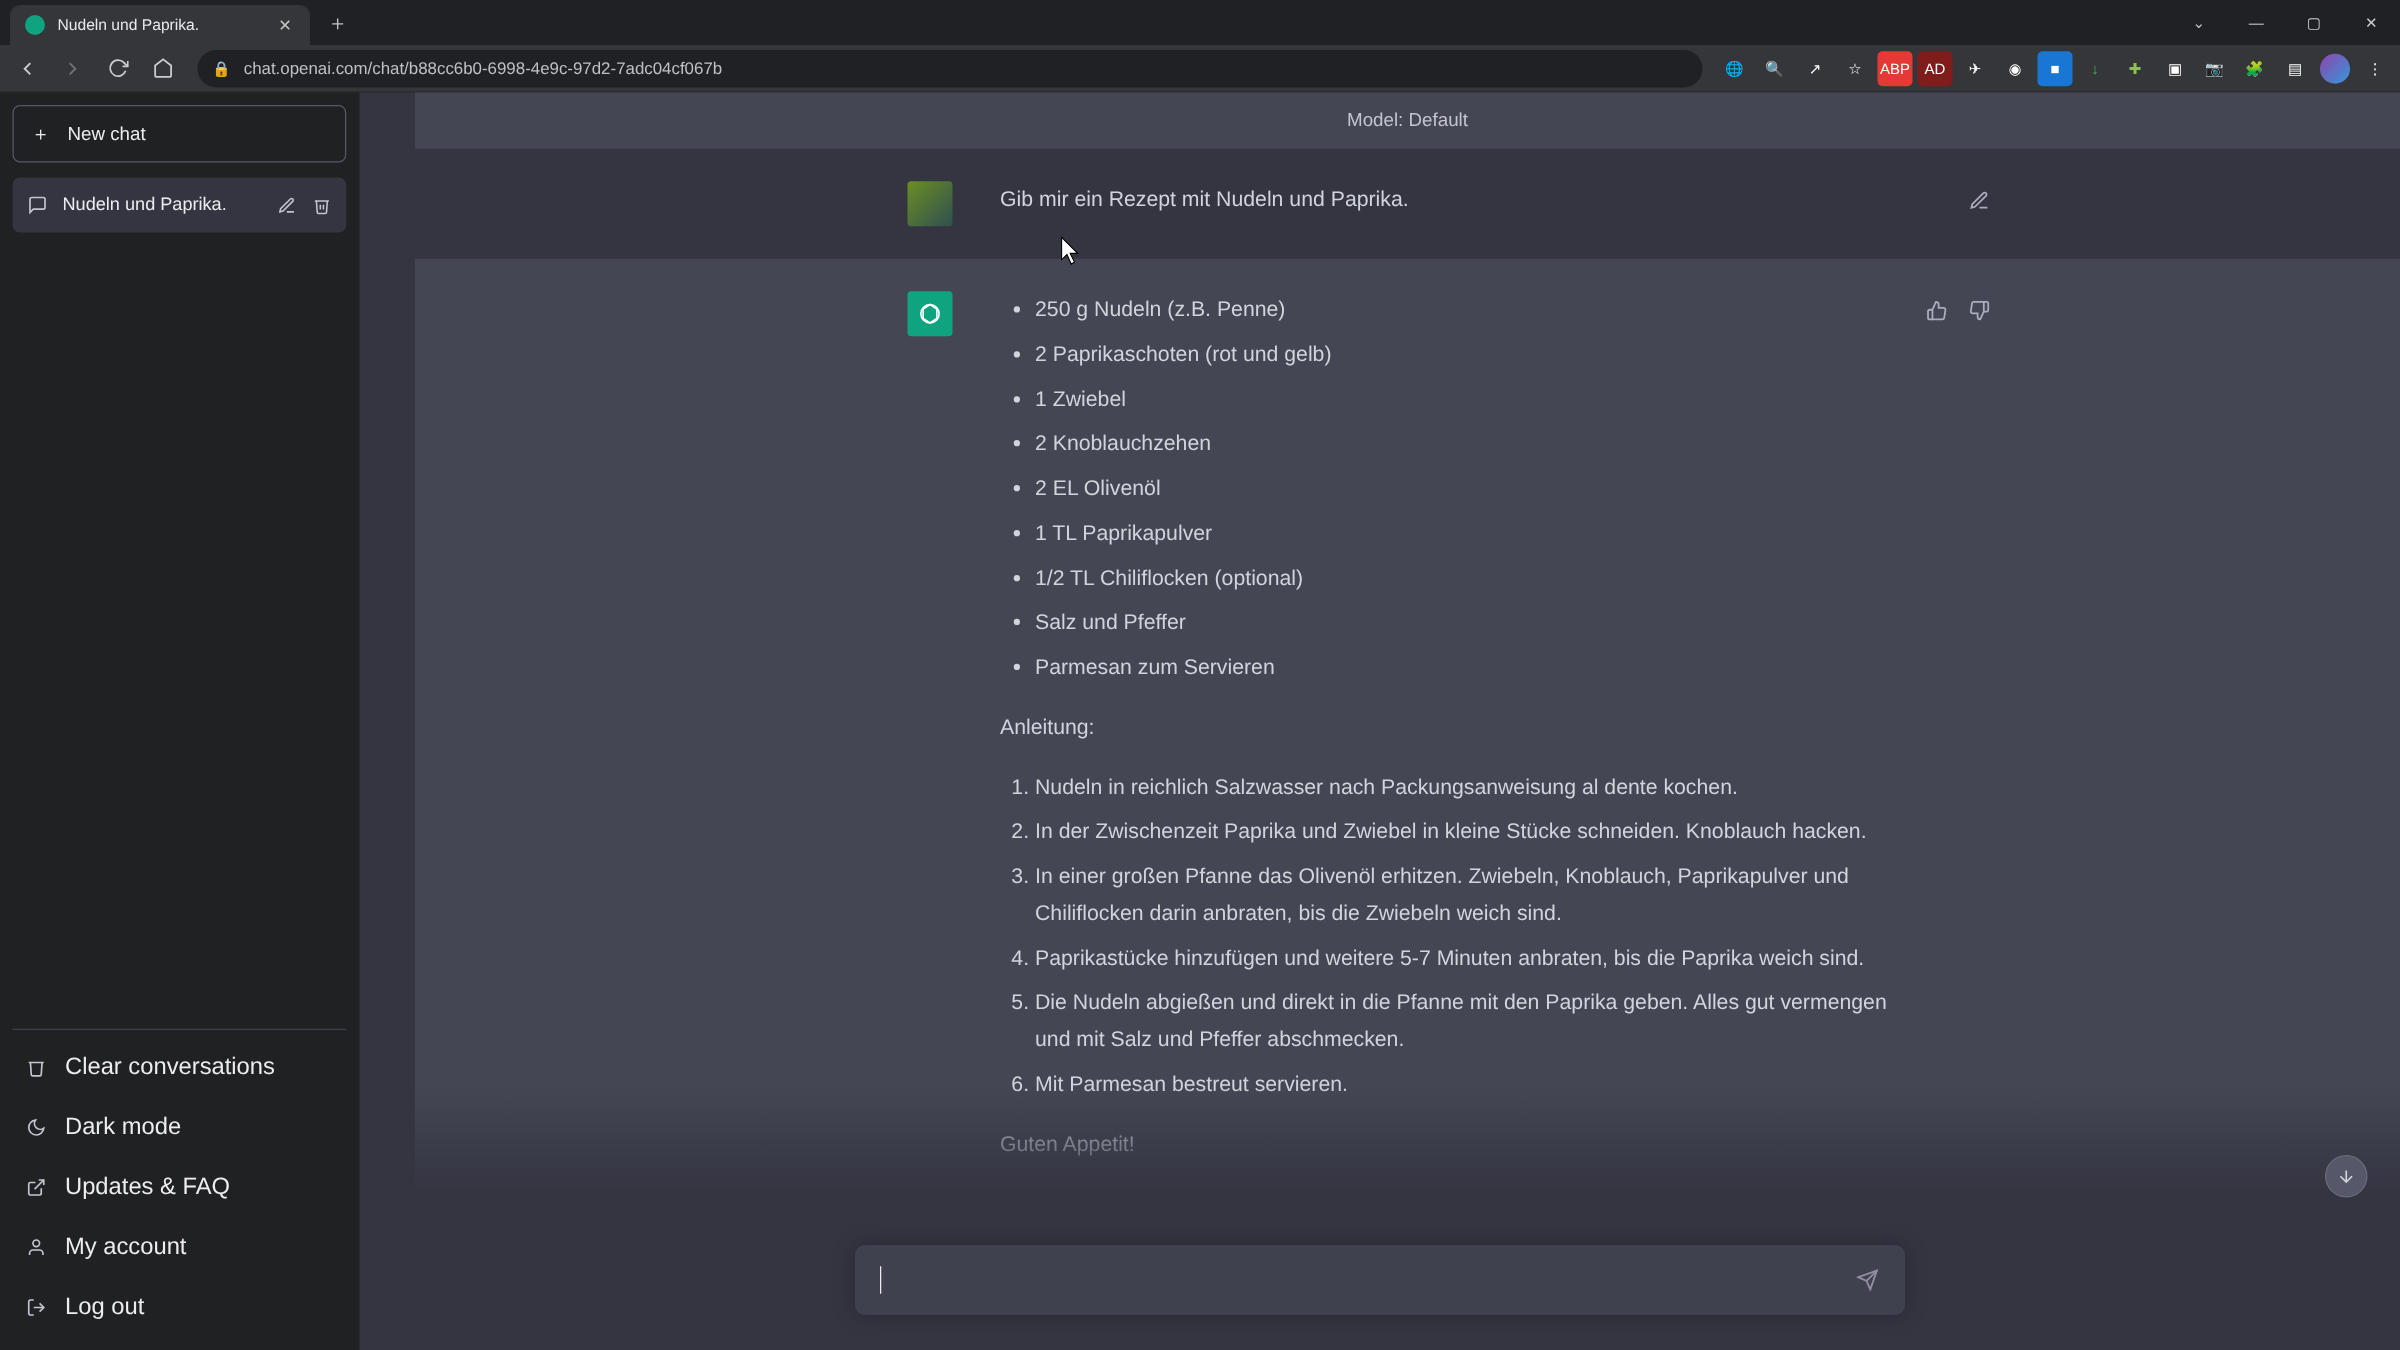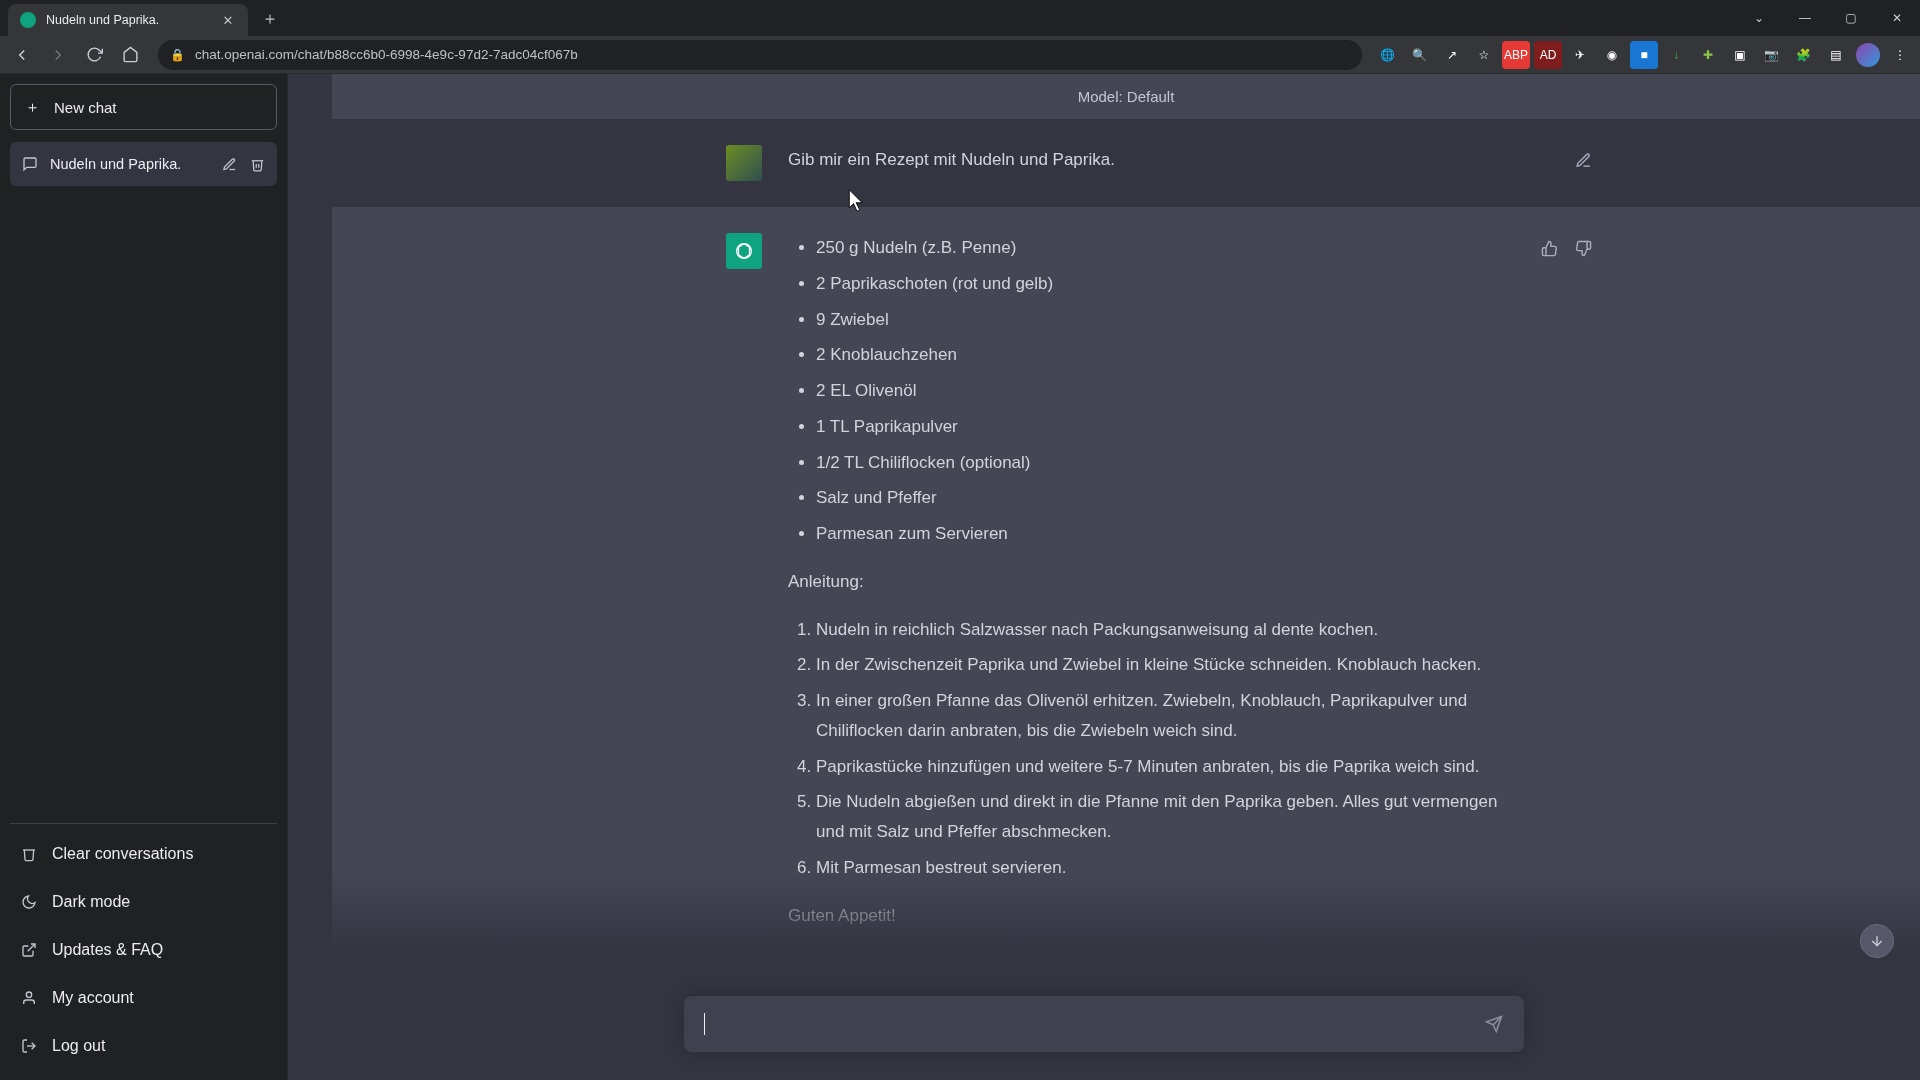--- a/index.html
+++ b/index.html
@@ -29,36 +29,36 @@
 
   
   .sidebar { width: 288px; background: #202123; display: flex; flex-direction: column; padding: 10px; border-right: 1px solid #2a2b2e; }
   .newchat { border: 1px solid #565869; border-radius: 6px; height: 46px; display: flex; align-items: center; gap: 14px; padding: 0 14px; color: #ececf1; font-size: 15px; }
   .conv-list { margin-top: 12px; flex: 0 0 auto; }
   .conv { height: 44px; border-radius: 6px; background: #343541; display: flex; align-items: center; gap: 12px; padding: 0 12px; color: #ececf1; font-size: 14.5px; }
   .conv .spacer { flex: 1; }
   .conv-ico { width: 16px; height: 16px; color: #c5c5d2; display: flex; align-items: center; justify-content: center; }
   .sideflex { flex: 1; }
   .sb-footer { border-top: 1px solid #3e3f4b; padding-top: 6px; display: flex; flex-direction: column; }
-  .sb-item { height: 48px; display: flex; align-items: center; gap: 14px; padding: 0 10px; color: #ececf1; font-size: 16px; border-radius: 6px; }
+  .sb-item { height: 48px; display: flex; align-items: center; gap: 14px; padding: 0 10px; color: #ececf1; font-size: 19px; border-radius: 6px; }
   .sb-ico { width: 18px; height: 18px; display: flex; align-items: center; justify-content: center; color: #c5c5d2; }
 
   
   .main { flex: 1; background: #343541; position: relative; display: flex; flex-direction: column; padding-left: 44px; }
   .model-bar { text-align: center; color: #c5c5d2; font-size: 15px; padding: 14px 0; background: #444654; }
   .thread { flex: 1; overflow: hidden; }
 
   .msg { padding: 26px 0; }
   .msg.user { background: #343541; }
   .msg.assistant { background: #444654; }
   .msg-inner { max-width: 820px; margin: 0 auto; display: flex; gap: 26px; padding: 0 10px; position: relative; }
   .msg-avatar { width: 36px; height: 36px; border-radius: 3px; flex-shrink: 0; }
   .msg-avatar.user { background: linear-gradient(135deg,#6b8e23,#2f4f4f); }
   .msg-avatar.assistant { background: #10a37f; display: flex; align-items: center; justify-content: center; color: #fff; font-size: 18px; }
-  .msg-content { flex: 1; font-size: 17px; line-height: 1.75; color: #d1d5db; }
+  .msg-content { flex: 1; font-size: 17px; line-height: 1.75; color: #d1d5db; margin-left: 12px; }
   .msg-content p { margin-bottom: 18px; }
   .msg-content ul, .msg-content ol { padding-left: 28px; margin-bottom: 18px; }
   .msg-content li { margin-bottom: 6px; }
   .msg-actions { display: flex; gap: 8px; position: absolute; right: -60px; top: 2px; }
   .act-btn { width: 26px; height: 26px; color: #acacbe; display: flex; align-items: center; justify-content: center; font-size: 16px; border-radius: 4px; }
 
   
   .fade { position: absolute; bottom: 90px; left: 0; right: 0; height: 120px; background: linear-gradient(180deg, rgba(52,53,65,0) 0%, #343541 70%); pointer-events: none; }
 
   
@@ -259,21 +259,21 @@
           <div class="msg-avatar assistant">
             <svg width="22" height="22" viewBox="0 0 24 24" fill="none" stroke="#fff" stroke-width="1.4">
                 <circle cx="12" cy="12" r="8"></circle>
                 <path d="M12 4 L18 8 L18 16 L12 20 L6 16 L6 8 Z"></path>
               </svg>
           </div>
           <div class="msg-content">
             <ul>
               <li>250 g Nudeln (z.B. Penne)</li>
               <li>2 Paprikaschoten (rot und gelb)</li>
-              <li>9 Zwiebel</li>
+              <li>1 Zwiebel</li>
               <li>2 Knoblauchzehen</li>
               <li>2 EL Olivenöl</li>
               <li>1 TL Paprikapulver</li>
               <li>1/2 TL Chiliflocken (optional)</li>
               <li>Salz und Pfeffer</li>
               <li>Parmesan zum Servieren</li>
             </ul>
             <p>Anleitung:</p>
             <ol>
               <li>Nudeln in reichlich Salzwasser nach Packungsanweisung al dente kochen.</li>

